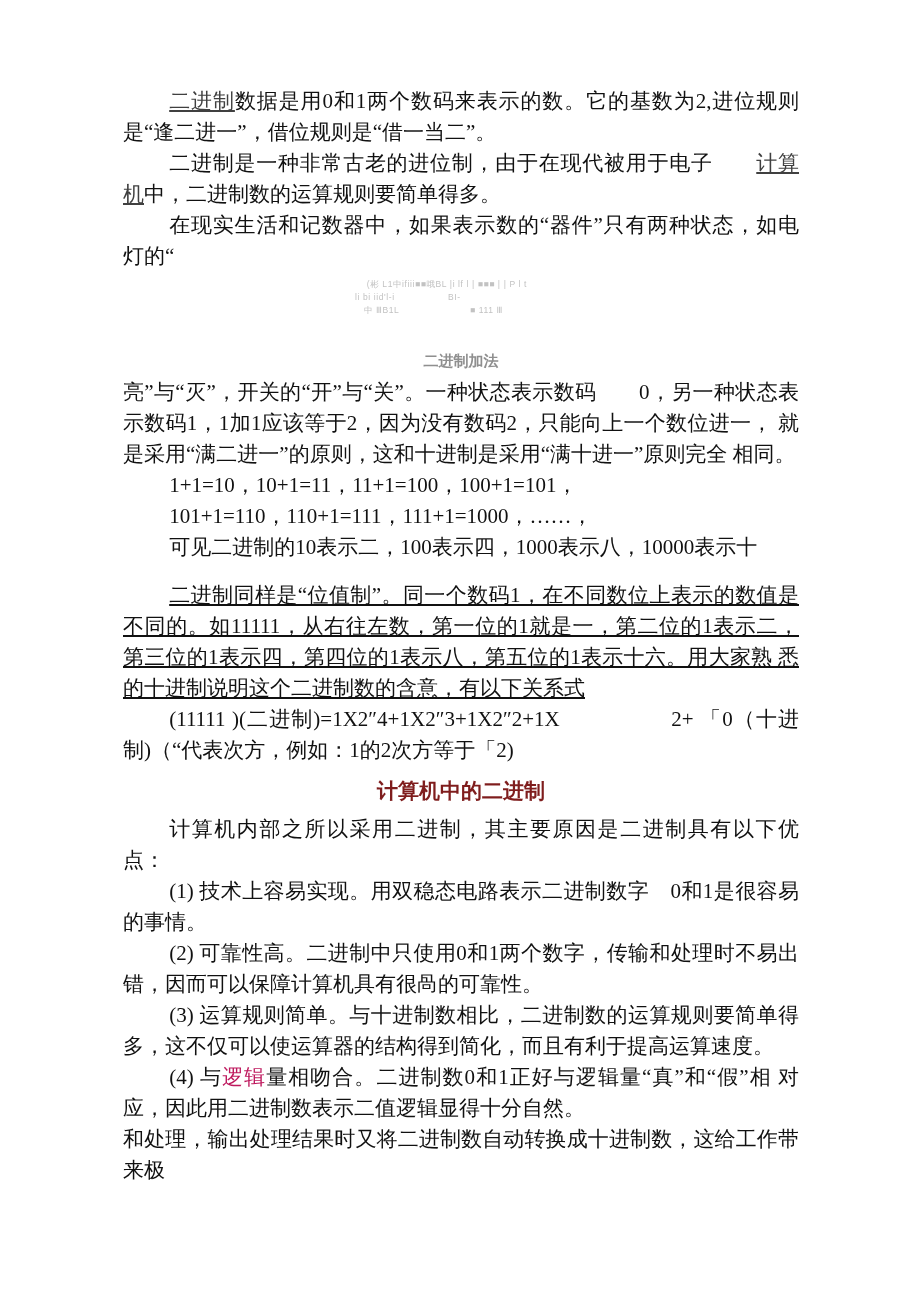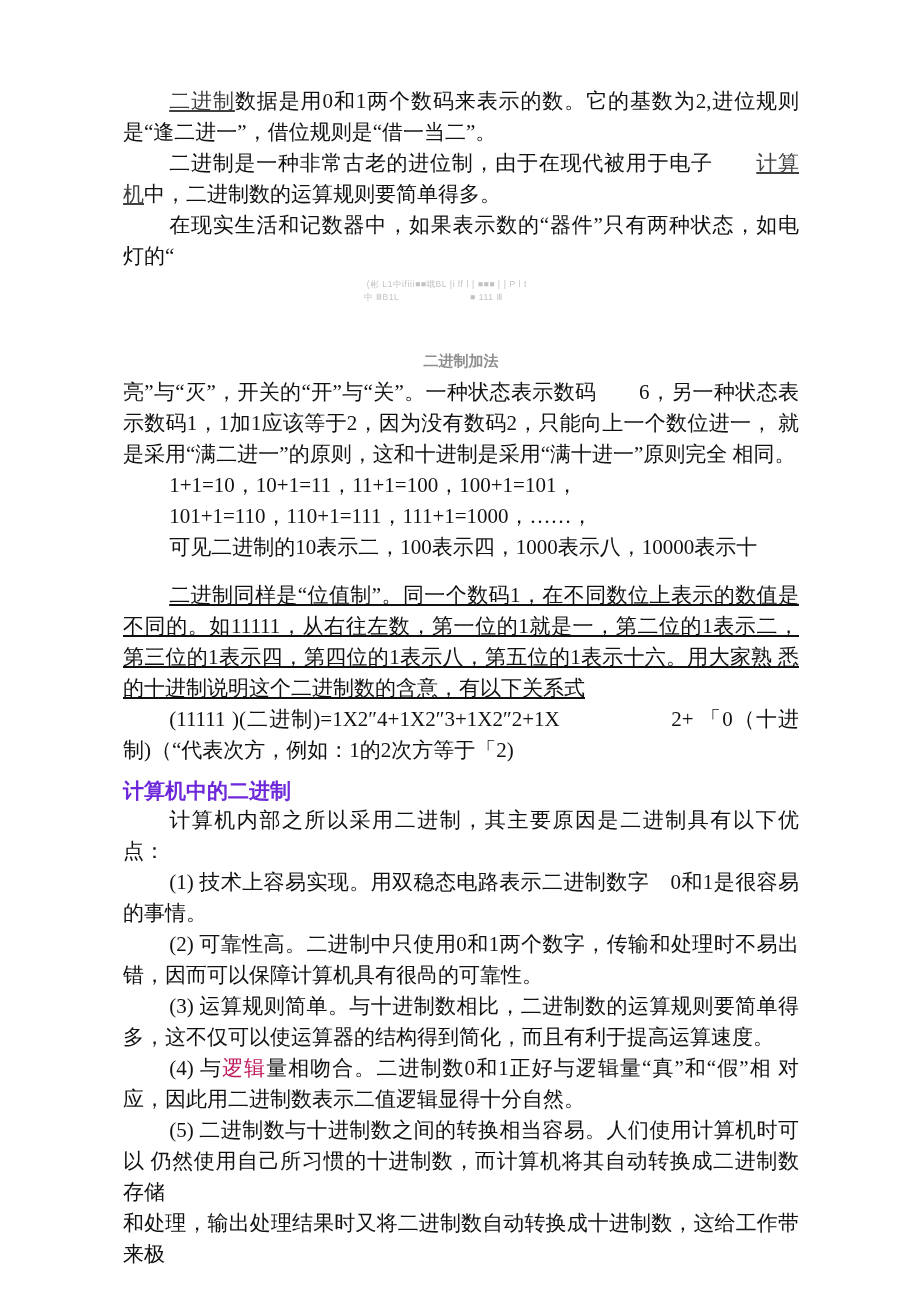--- a/index.html
+++ b/index.html
@@ -31,44 +31,45 @@
     color:#c2c2c2;text-align:left;text-indent:0;
   }
   .caption{
     margin:28px 0 6px 0;
     text-align:center;text-indent:0;
     font-size:15px;line-height:19px;color:#8f8f8f;font-weight:bold;
   }
   .gap-before{margin-top:17px;text-decoration:underline;}
   .heading{
     font-family:"Liberation Sans","DejaVu Sans",sans-serif;
-    font-size:21px;font-weight:bold;color:#6d28d9;
-    margin:10px 0 0 0;text-indent:0;text-align:left;line-height:29px;
+    font-size:21px;font-weight:bold;color:#7f1d1d;
+    margin:10px 0 9px 0;text-indent:0;text-align:center;line-height:29px;
   }
 </style>
 </head>
 <body>
 
 <div class="page">
   <div class="content">
 
     <p class="para indent"><a class="link-blue">二进制</a><span>数据是用0和1两个数码来表示的数。它的基数为2,进位规则 是“逢二进一”，借位规则是“借一当二”。</span></p>
 
     <p class="para indent"><span>二进制是一种非常古老的进位制，由于在现代被用于电子　　</span><a class="link-blue">计算机</a><span>中，二进制数的运算规则要简单得多。</span></p>
 
     <p class="para indent">在现实生活和记数器中，如果表示数的“器件”只有两种状态，如电 灯的“</p>
 
     <div class="figure">
       <div class="fig-row">    (彬 L1中ifiii■■哦BL |i lf l | ■■■ | | P l t</div>
+      <div class="fig-row">li bi iid'l-i                  BI-</div>
       <div class="fig-row">   中 ⅢB1L                        ■ 111 Ⅲ</div>
     </div>
 
     <div class="caption">二进制加法</div>
 
-    <p class="para">亮”与“灭”，开关的“开”与“关”。一种状态表示数码　　6，另一种状态表示数码1，1加1应该等于2，因为没有数码2，只能向上一个数位进一， 就是采用“满二进一”的原则，这和十进制是采用“满十进一”原则完全 相同。</p>
+    <p class="para">亮”与“灭”，开关的“开”与“关”。一种状态表示数码　　0，另一种状态表示数码1，1加1应该等于2，因为没有数码2，只能向上一个数位进一， 就是采用“满二进一”的原则，这和十进制是采用“满十进一”原则完全 相同。</p>
 
     <p class="para indent">1+1=10，10+1=11，11+1=100，100+1=101，</p>
     <p class="para indent">101+1=110，110+1=111，111+1=1000，……，</p>
     <p class="para indent">可见二进制的10表示二，100表示四，1000表示八，10000表示十</p>
 
     <p class="para indent gap-before">二进制同样是“位值制”。同一个数码1，在不同数位上表示的数值是 不同的。如11111，从右往左数，第一位的1就是一，第二位的1表示二，第三位的1表示四，第四位的1表示八，第五位的1表示十六。用大家熟 悉的十进制说明这个二进制数的含意，有以下关系式</p>
 
     <p class="para indent">(11111 )(二进制)=1X2″4+1X2″3+1X2″2+1X　　　　　2+ 「0（十进制)（“代表次方，例如：1的2次方等于「2)</p>
 
 
@@ -77,18 +78,17 @@
     <p class="para indent">计算机内部之所以采用二进制，其主要原因是二进制具有以下优点：</p>
 
     <p class="para indent">(1) 技术上容易实现。用双稳态电路表示二进制数字　0和1是很容易的事情。</p>
 
     <p class="para indent">(2) 可靠性高。二进制中只使用0和1两个数字，传输和处理时不易出 错，因而可以保障计算机具有很咼的可靠性。</p>
 
     <p class="para indent">(3) 运算规则简单。与十进制数相比，二进制数的运算规则要简单得多，这不仅可以使运算器的结构得到简化，而且有利于提高运算速度。</p>
 
     <p class="para indent"><span>(4) 与</span><a class="link-light">逻辑</a><span>量相吻合。二进制数0和1正好与逻辑量“真”和“假”相 对应，因此用二进制数表示二值逻辑显得十分自然。</span></p>
 
-    <p class="para indent">(5) 二进制数与十进制数之间的转换相当容易。人们使用计算机时可以 仍然使用自己所习惯的十进制数，而计算机将其自动转换成二进制数存储</p>
 
     <p class="para">和处理，输出处理结果时又将二进制数自动转换成十进制数，这给工作带 来极</p>
 
   </div>
 </div>
 
 </body></html>

